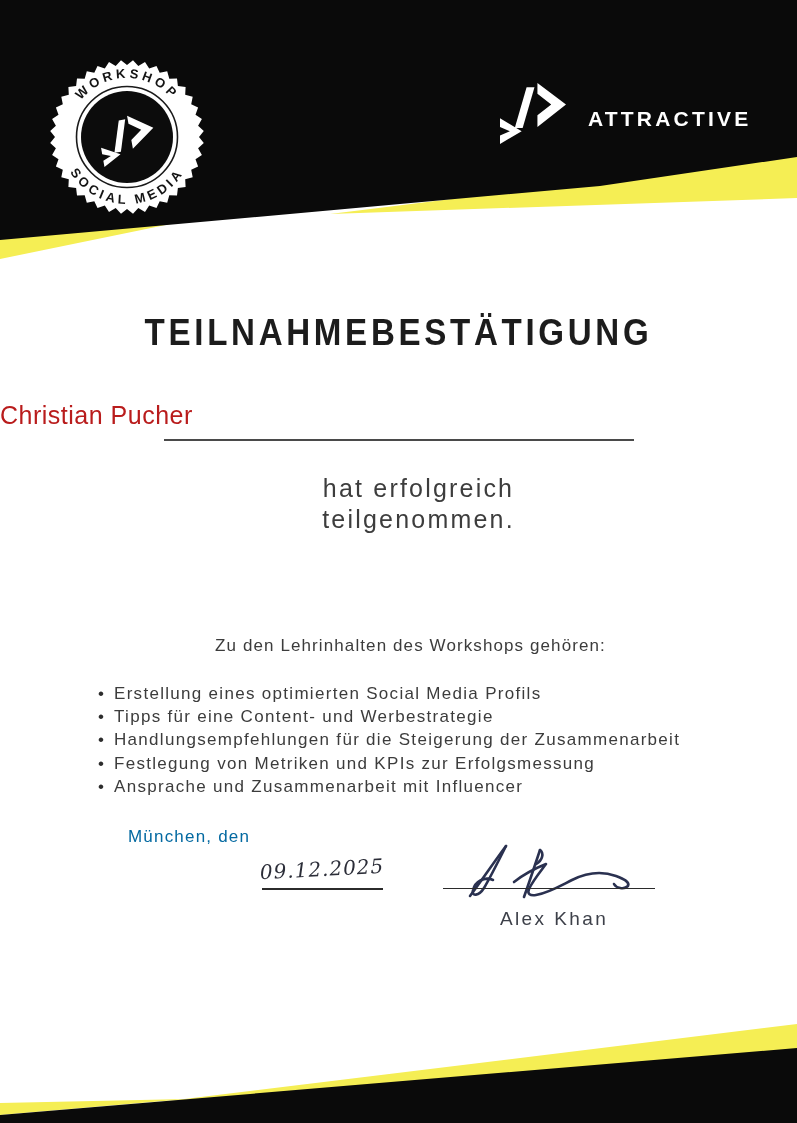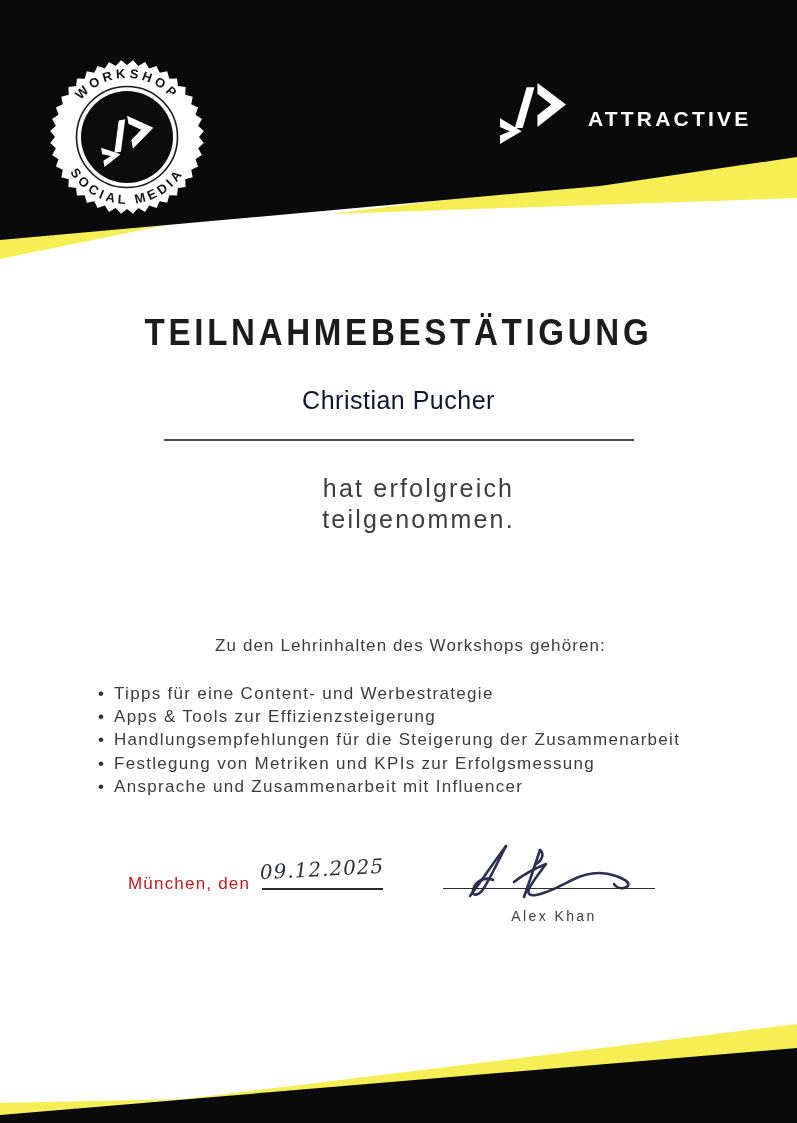--- a/index.html
+++ b/index.html
@@ -14,42 +14,42 @@
   .seal-arc-text{font-family:"Liberation Sans",sans-serif;font-weight:bold;
                  font-size:13px;letter-spacing:3.5px;fill:#141414;}
 
   .brand-mark{position:absolute;left:500px;top:82px;}
   .brand-text{position:absolute;left:588px;top:80px;color:#ffffff;font-weight:bold;
               font-size:21px;letter-spacing:3.2px;line-height:24px;white-space:nowrap;margin-top:27px;}
 
   .title{position:absolute;top:312px;left:0;width:100%;margin:0;text-align:center;
          font-size:36px;font-weight:bold;letter-spacing:4px;color:#1c1c1c;
          transform:scaleX(0.92);}
-  .recipient{position:absolute;top:386px;left:0;width:100%;text-align:center;
-             font-size:25px;font-weight:normal;letter-spacing:0.5px;color:#0f172a;}
+  .recipient{position:absolute;top:401px;left:0;width:100%;text-align:left;
+             font-size:25px;font-weight:normal;letter-spacing:0.5px;color:#b91c1c;}
   .name-underline{position:absolute;top:439px;left:50%;width:470px;margin-left:-235px;
                   border-top:2px solid #4a4a4a;}
   .statement{position:absolute;top:473px;left:0;width:100%;text-align:center;
              font-size:25px;line-height:31px;letter-spacing:2.2px;color:#3d3d3d;padding-left:20px;}
   .contents-heading{position:absolute;top:636px;left:12px;width:100%;text-align:center;
                     font-size:17px;letter-spacing:1.1px;color:#3c3c3c;}
   .contents-list{position:absolute;top:682px;left:98px;margin:0;padding:0;list-style:none;
                  font-size:17px;line-height:23.2px;letter-spacing:1.3px;color:#3c3c3c;}
   .contents-list li::before{content:"\2022";display:inline-block;width:16px;color:#2d2d2d;}
 
-  .place-label{position:absolute;left:128px;top:874px;font-size:17px;
-               letter-spacing:1.2px;color:#b91c1c;}
+  .place-label{position:absolute;left:128px;top:827px;font-size:17px;
+               letter-spacing:1.2px;color:#0369a1;}
   .date-line{position:absolute;left:262px;top:888px;width:121px;border-top:2px solid #2b2b2b;}
   .date-value{position:absolute;left:258px;top:857px;width:128px;text-align:center;
               font-family:"DejaVu Serif",serif;font-style:italic;font-size:20px;
               letter-spacing:1px;color:#2b2d38;transform:rotate(-3deg);}
   .sig-line{position:absolute;left:443px;top:888px;width:212px;border-top:1.5px solid #2b2b2b;}
   .sig-svg{position:absolute;left:462px;top:840px;}
   .signer-name{position:absolute;left:448px;top:908px;width:212px;text-align:center;
-               font-size:14px;letter-spacing:2.4px;color:#3d4049;}
+               font-size:19px;letter-spacing:2.4px;color:#3d4049;}
 </style>
 </head>
 <body>
 
 <div class="page">
 
   <svg id="header-svg" class="band-svg" width="797" height="262" viewBox="0 0 797 262">
     <defs>
       <g id="am-mark">
         <polygon points="15,43 23,43 35,5 27,5"></polygon>
@@ -90,22 +90,22 @@
   <div class="name-underline"></div>
 
   <div class="statement">
     <div>hat erfolgreich</div>
     <div>teilgenommen.</div>
   </div>
 
   <div class="contents-heading">Zu den Lehrinhalten des Workshops gehören:</div>
 
   <ul class="contents-list">
+    <li>Erstellung eines optimierten Social Media Profils</li>
     <li>Tipps für eine Content- und Werbestrategie</li>
-    <li>Apps &amp; Tools zur Effizienzsteigerung</li>
     <li>Handlungsempfehlungen für die Steigerung der Zusammenarbeit</li>
     <li>Festlegung von Metriken und KPIs zur Erfolgsmessung</li>
     <li>Ansprache und Zusammenarbeit mit Influencer</li>
   </ul>
 
   <div class="place-label">München, den</div>
   <div class="date-value">09.12.2025</div>
   <div class="date-line"></div>
 
   <svg class="sig-svg" width="185" height="62" viewBox="0 0 185 62">

